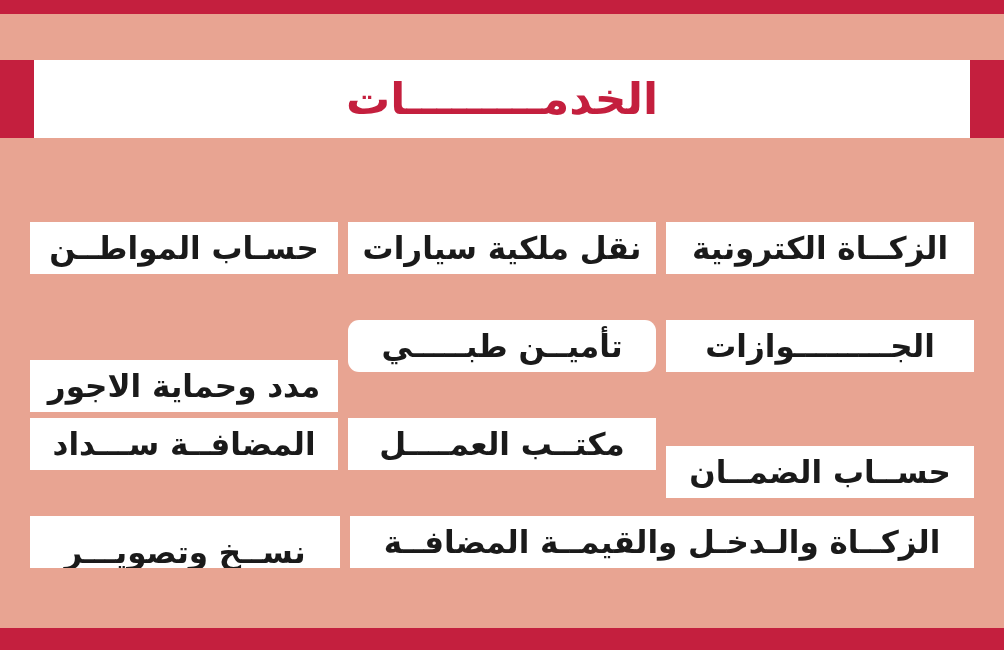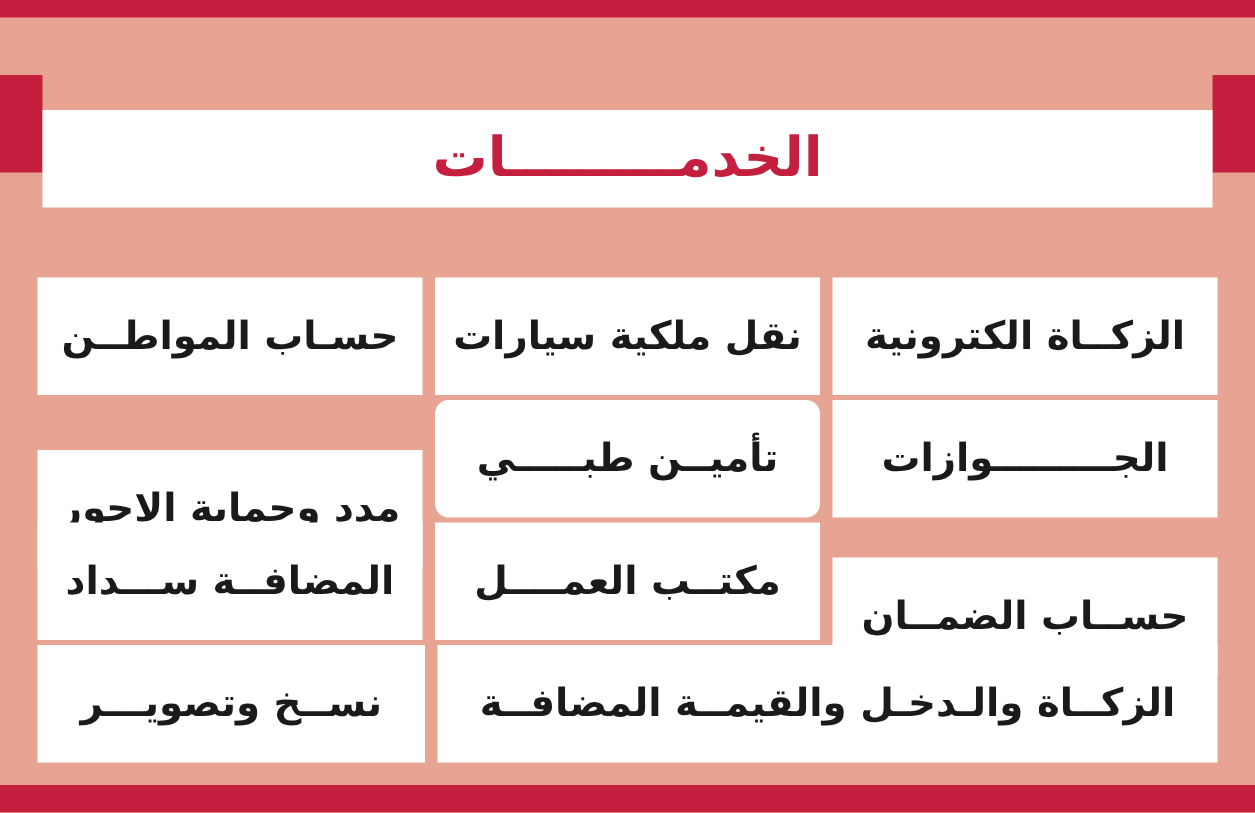--- a/index.html
+++ b/index.html
@@ -59,21 +59,20 @@
   .header-plate {
     position: absolute;
     top: 0;
     left: 34px;
     right: 34px;
     height: 78px;
     background: #ffffff;
     display: flex;
     align-items: center;
     justify-content: center;
-    margin-top: 28px;
   }
   .header-title {
     color: #c41f3e;
     font-size: 44px;
     font-weight: bold;
     letter-spacing: 0px;
     line-height: 1;
     white-space: nowrap;
   }
 
@@ -93,21 +92,21 @@
     gap: 10px;
     height: 74px;
   }
   .card {
     background: #ffffff;
     display: flex;
     align-items: center;
     justify-content: center;
     box-sizing: border-box;
     padding: 0 12px;
-    height: 94px;
+    height: 52px;
     white-space: nowrap;
     overflow: hidden;
   }
   .card-label {
     font-size: 31px;
     font-weight: bold;
     color: #1a1a1a;
     line-height: 1;
   }
   
@@ -116,21 +115,21 @@
   .r1 .c3 { width: 310px; }
 
   .r2 .c1 { width: 310px; margin-top: 40px; }
   .r2 .c2 { width: 310px; border-radius: 11px; }
   .r2 .c3 { width: 310px; }
 
   .r3 .c1 { width: 310px; }
   .r3 .c2 { width: 310px; }
   .r3 .c3 { width: 310px; margin-top: 28px; }
 
-  .r4 .c1 { width: 310px; }
+  .r4 .c1 { width: 310px; align-items: flex-end; }
   .r4 .c2 { width: 624px; }
 </style>
 </head>
 <body>
 
 <div class="page">
 
   <div class="top-bar"></div>
 
   <div class="header-band">

